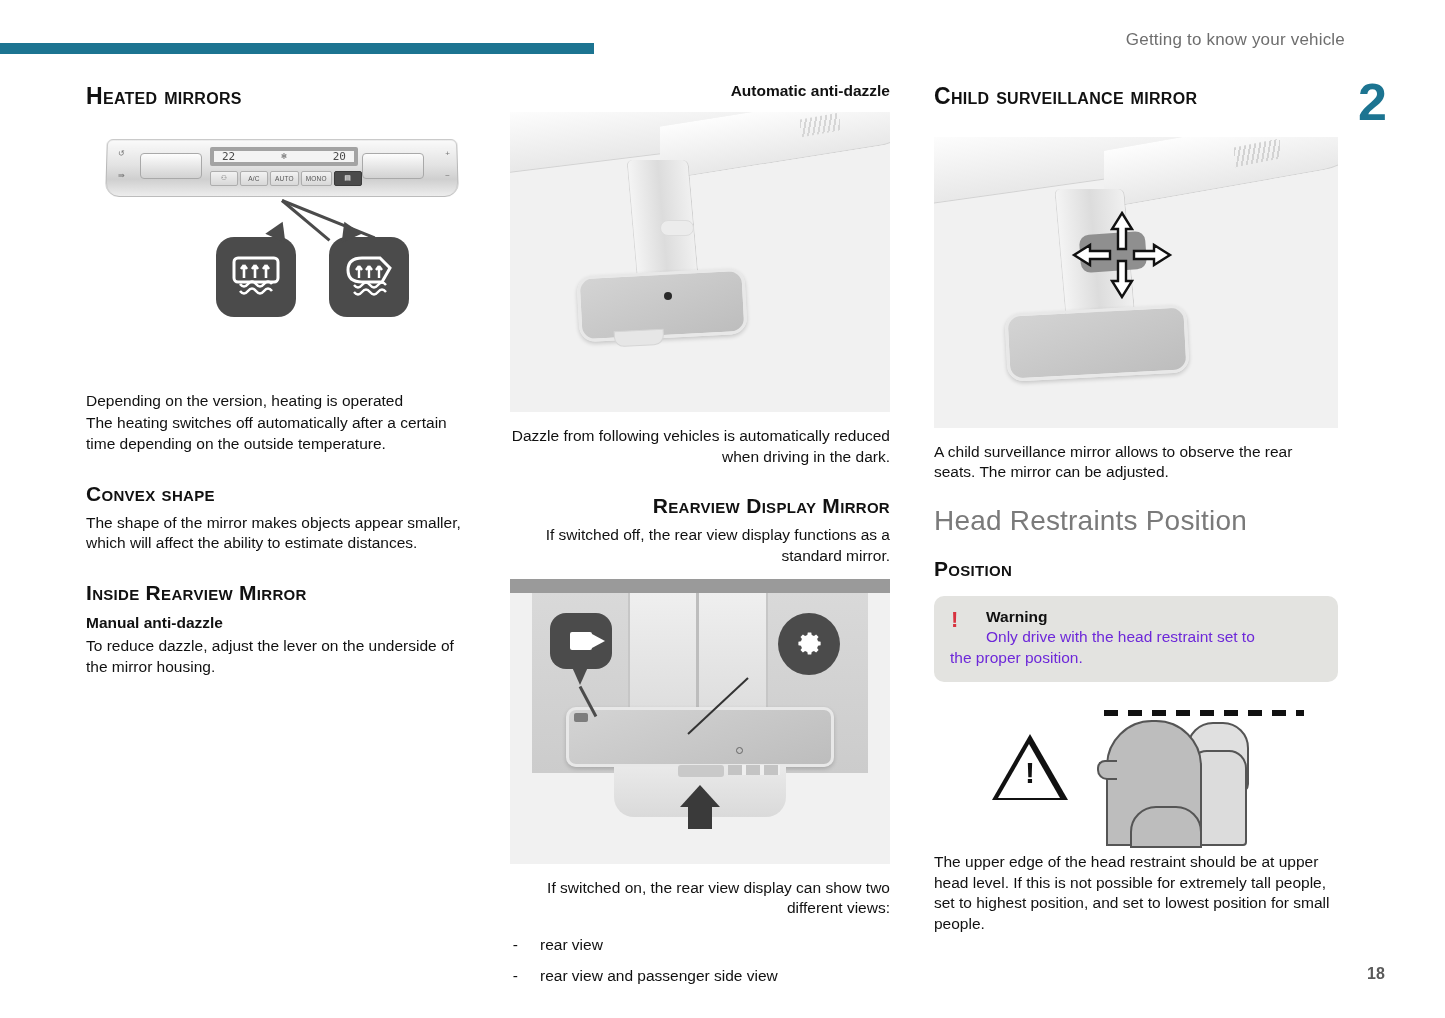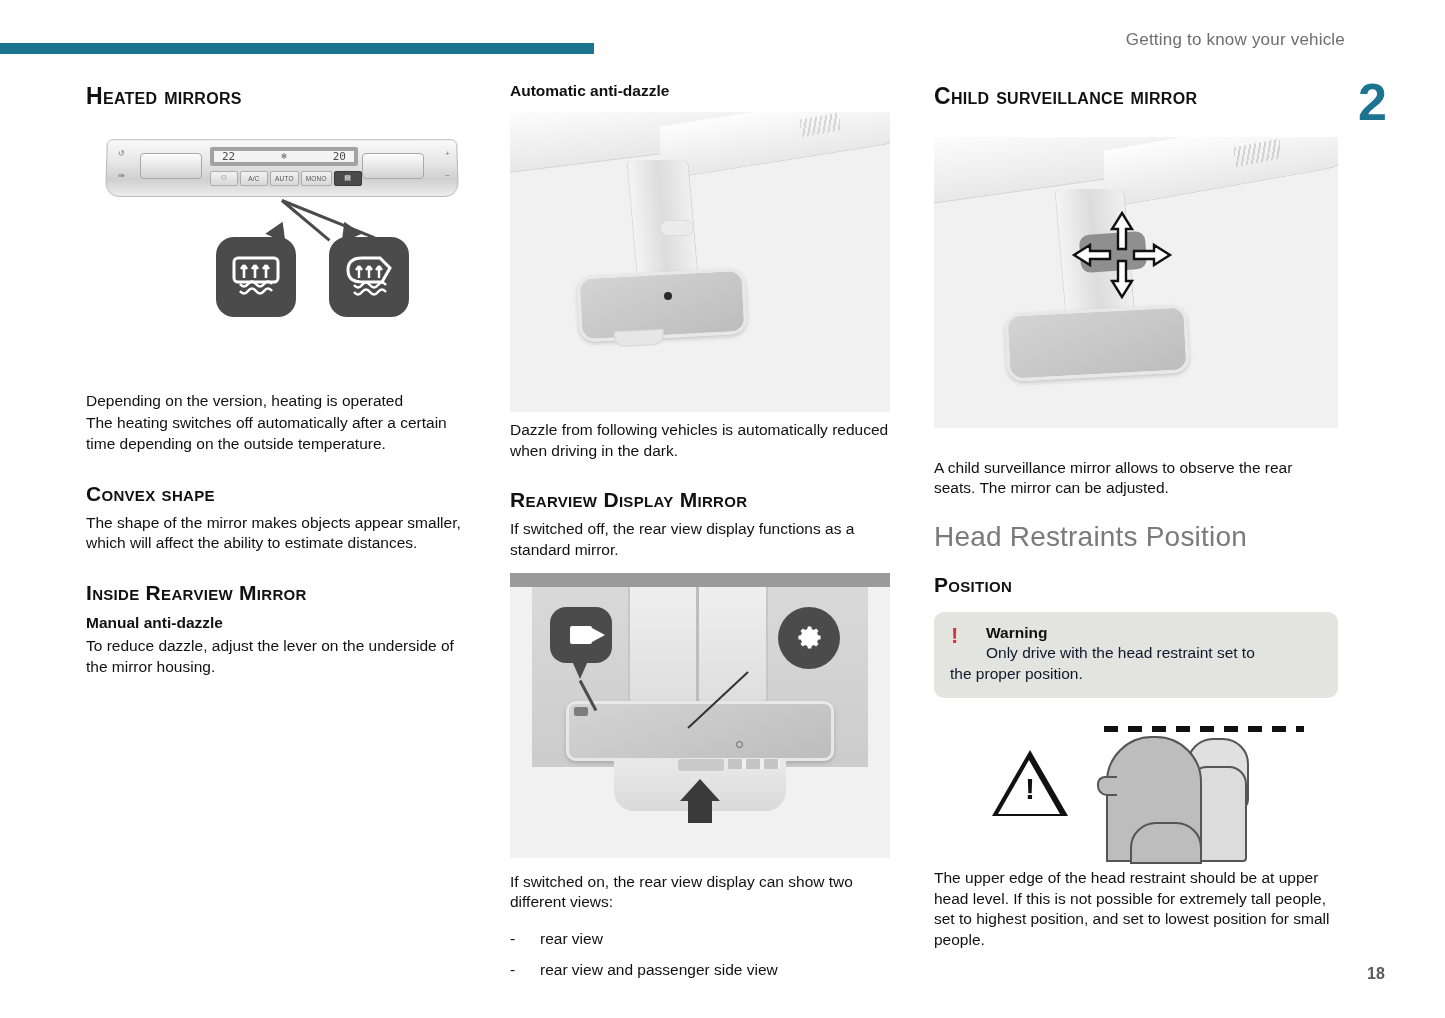--- a/index.html
+++ b/index.html
@@ -29,21 +29,21 @@
     line-height: 1;
   }
   .page-number {
     position: absolute; left: 1367px; top: 965px;
     font-size: 16px; font-weight: bold; color: #5a5a5a;
   }
 
   
   .col { position: absolute; top: 82px; }
   .col1 { left: 86px;  width: 378px; }
-  .col2 { left: 510px; width: 380px; }
+  .col2 { left: 510px; width: 380px; text-align: right; }
   .col3 { left: 934px; width: 404px; }
 
   h1.sc {
     font-size: 23px; font-weight: bold; color: #111;
     margin: 0 0 2px 0; letter-spacing: .3px;
     font-variant: small-caps; line-height: 1.25;
   }
   h2.sc {
     font-size: 21px; font-weight: bold; color: #111;
     margin: 26px 0 6px 0; letter-spacing: .3px;
@@ -168,21 +168,21 @@
   .warnbox {
     background: #e3e3e0; border-radius: 10px;
     padding: 12px 16px 14px 16px; margin-top: 14px;
     position: relative;
   }
   .warn-bang {
     position: absolute; left: 17px; top: 14px;
     width: 9px; color: #d8323f; font-weight: bold; font-size: 22px; line-height: .9;
   }
   .warn-title { font-size: 15.5px; font-weight: bold; color:#111; margin: 0 0 1px 36px; }
-  .warn-text  { font-size: 15.5px; color:#0f172a; line-height: 1.32; margin: 0 0 0 36px; }
+  .warn-text  { font-size: 15.5px; color:#6d28d9; line-height: 1.32; margin: 0 0 0 36px; }
   .warn-text .cont { margin-left: -36px; display:block; }
 
   
   .fig-headrest { height: 140px; margin-top: 16px; position: relative; }
   .tri-warn {
     position: absolute; left: 58px; top: 36px;
     width: 0; height: 0;
     border-left: 38px solid transparent; border-right: 38px solid transparent;
     border-bottom: 66px solid #111;
   }
@@ -339,21 +339,21 @@
       <div class="roofliner" style="left:-10px; top:0; width:400px; height:62px; transform: skewY(-7deg); transform-origin: left top;"></div>
       <div class="roofliner" style="left:150px; top:-6px; width:260px; height:54px; border-radius:0 0 40px 20px; transform: skewY(-9deg);"></div>
       <div style="position:absolute; left:290px; top:4px; width:40px; height:18px; background:repeating-linear-gradient(100deg,#d6d6d6 0 2px, transparent 2px 5px); transform: skewY(-10deg);"></div>
       <div class="mirror-stem" style="left:122px; top:48px; width:62px; height:128px; transform: skewX(5deg); border-radius: 6px;"></div>
       <div style="position:absolute; left:150px; top:108px; width:34px; height:16px; background:#ececec; border:1px solid #dcdcdc; border-radius:8px;"></div>
       <div class="mirror-glass" style="left:68px; top:160px; width:168px; height:66px; transform: rotate(-3deg);"></div>
       <div class="sensor-dot" style="left:154px; top:180px;"></div>
       <div style="position:absolute; left:104px; top:218px; width:50px; height:16px; background:#e6e6e6; border:1px solid #d5d5d5; border-radius:0 0 10px 10px; transform: rotate(-3deg);"></div>
     </div>
 
-    <p class="body" style="margin-top:8px;">Dazzle from following vehicles is automatically reduced when driving in the dark.</p>
+    <p class="body" style="margin-top:14px;">Dazzle from following vehicles is automatically reduced when driving in the dark.</p>
 
     <h2 class="sc">Rearview Display Mirror</h2>
     <p class="body">If switched off, the rear view display functions as a standard mirror.</p>
 
     <div class="fig fig-photo fig-display">
       <div style="position:absolute; left:0; top:0; width:100%; height:14px; background:#9a9a9a;"></div>
       <div style="position:absolute; left:22px; top:14px; width:336px; height:180px; background:linear-gradient(180deg,#d9d9d9,#cccccc);"></div>
       <div style="position:absolute; left:118px; top:14px; width:140px; height:128px; background:linear-gradient(180deg,#efefef,#dcdcdc); border-left:2px solid #c6c6c6; border-right:2px solid #c6c6c6;"></div>
       <div style="position:absolute; left:186px; top:14px; width:3px; height:126px; background:#bdbdbd;"></div>
 
@@ -415,21 +415,21 @@
       <svg style="position:absolute; left:136px; top:72px;" width="104" height="92" viewBox="0 0 104 92">
         <path d="M52 4 L62 20 H56 V40 H48 V20 H42 Z" fill="#fff" stroke="#111" stroke-width="2.4"></path>
         <path d="M52 88 L42 72 H48 V52 H56 V72 H62 Z" fill="#fff" stroke="#111" stroke-width="2.4"></path>
         <path d="M4 46 L20 36 V42 H40 V50 H20 V56 Z" fill="#fff" stroke="#111" stroke-width="2.4"></path>
         <path d="M100 46 L84 56 V50 H64 V42 H84 V36 Z" fill="#fff" stroke="#111" stroke-width="2.4"></path>
       </svg>
 
       <div class="mirror-glass" style="left:72px; top:172px; width:182px; height:68px; transform: rotate(-3deg);"></div>
     </div>
 
-    <p class="body" style="margin-top:30px;">A child surveillance mirror allows to observe the rear seats. The mirror can be adjusted.</p>
+    <p class="body" style="margin-top:14px;">A child surveillance mirror allows to observe the rear seats. The mirror can be adjusted.</p>
 
     <h2 class="gray">Head Restraints Position</h2>
 
     <h2 class="sc" style="margin-top:19px;">Position</h2>
 
     <div class="warnbox">
       <div class="warn-bang">!</div>
       <div class="warn-title">Warning</div>
       <div class="warn-text">
         <span>Only drive with the head restraint set to</span>

